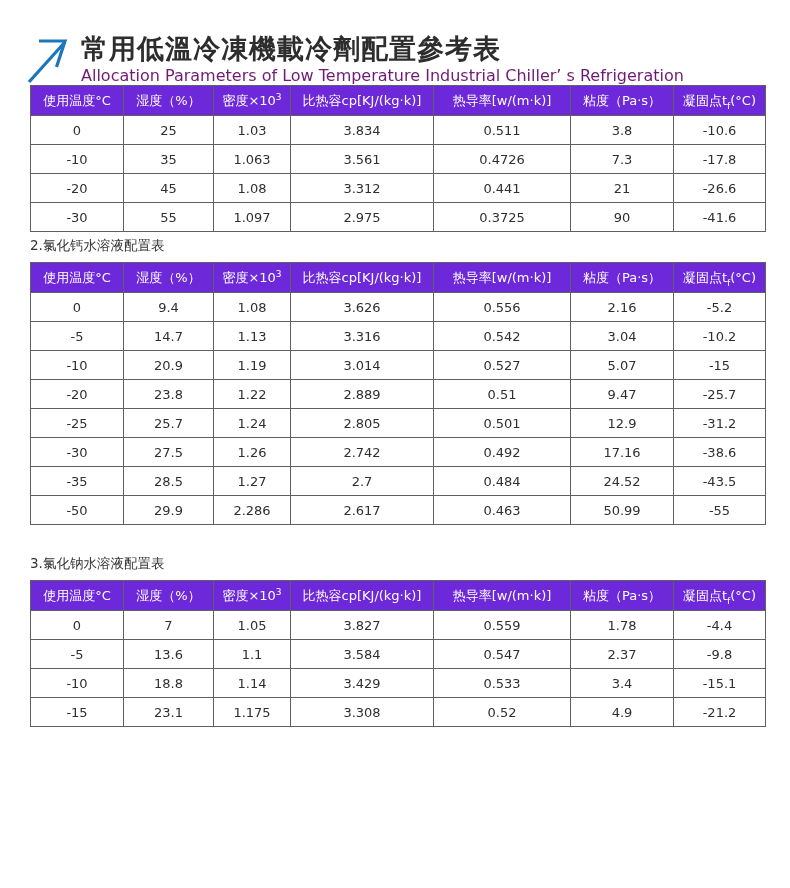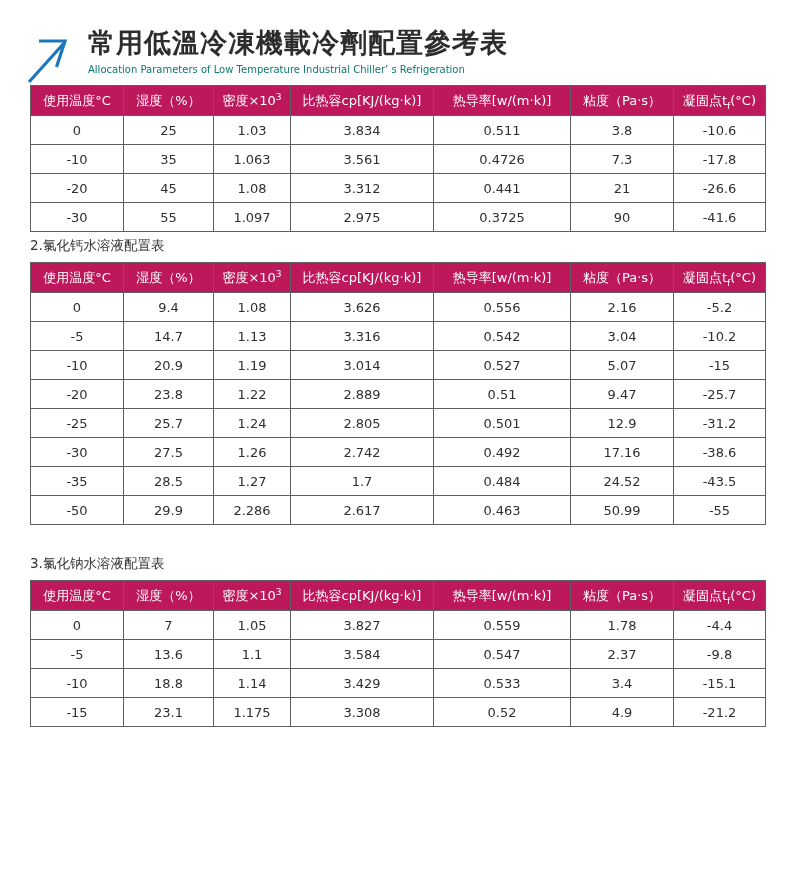--- a/index.html
+++ b/index.html
@@ -12,45 +12,45 @@
   .page {
     position: relative;
     width: 790px;
     height: 888px;
     background: #ffffff;
     overflow: hidden;
   }
   
   .brand-header {
     display: flex;
-    align-items: flex-start;
+    align-items: flex-end;
     padding: 27px 0 0 24px;
-    gap: 18px;
+    gap: 11px;
   }
   .brand-icon {
     width: 46px;
     height: 54px;
     flex: 0 0 auto;
     margin-top: 4px;
   }
   .brand-text { display: flex; flex-direction: column; }
   .brand-title {
     margin: 0;
     font-size: 27px;
     line-height: 32px;
     font-weight: 700;
     color: #2d2d2d;
     letter-spacing: 1px;
   }
   .brand-subtitle {
     margin: 2px 0 0 0;
-    font-size: 10px;
+    font-size: 16px;
     line-height: 18px;
     font-weight: 400;
-    color: #0f766e;
+    color: #701a75;
   }
   
   .doc-title {
     margin: 56px 0 0 0;
     text-align: center;
     font-size: 17px;
     font-weight: 600;
     color: #383838;
   }
   .section-label {
@@ -69,21 +69,21 @@
   table.data-table th,
   table.data-table td {
     border: 1px solid #606060;
     text-align: center;
     vertical-align: middle;
     padding: 0;
     overflow: hidden;
     white-space: nowrap;
   }
   table.data-table th {
-    background: #be185d;
+    background: #6d28d9;
     color: #ffffff;
     font-weight: 400;
     font-size: 13px;
     height: 29px;
   }
   table.data-table td {
     font-size: 13px;
     color: #2f2f2f;
     height: 28px;
     background: #ffffff;
@@ -252,21 +252,21 @@
           <td>1.26</td>
           <td>2.742</td>
           <td>0.492</td>
           <td>17.16</td>
           <td>-38.6</td>
         </tr>
         <tr>
           <td>-35</td>
           <td>28.5</td>
           <td>1.27</td>
-          <td>1.7</td>
+          <td>2.7</td>
           <td>0.484</td>
           <td>24.52</td>
           <td>-43.5</td>
         </tr>
         <tr>
           <td>-50</td>
           <td>29.9</td>
           <td>2.286</td>
           <td>2.617</td>
           <td>0.463</td>

